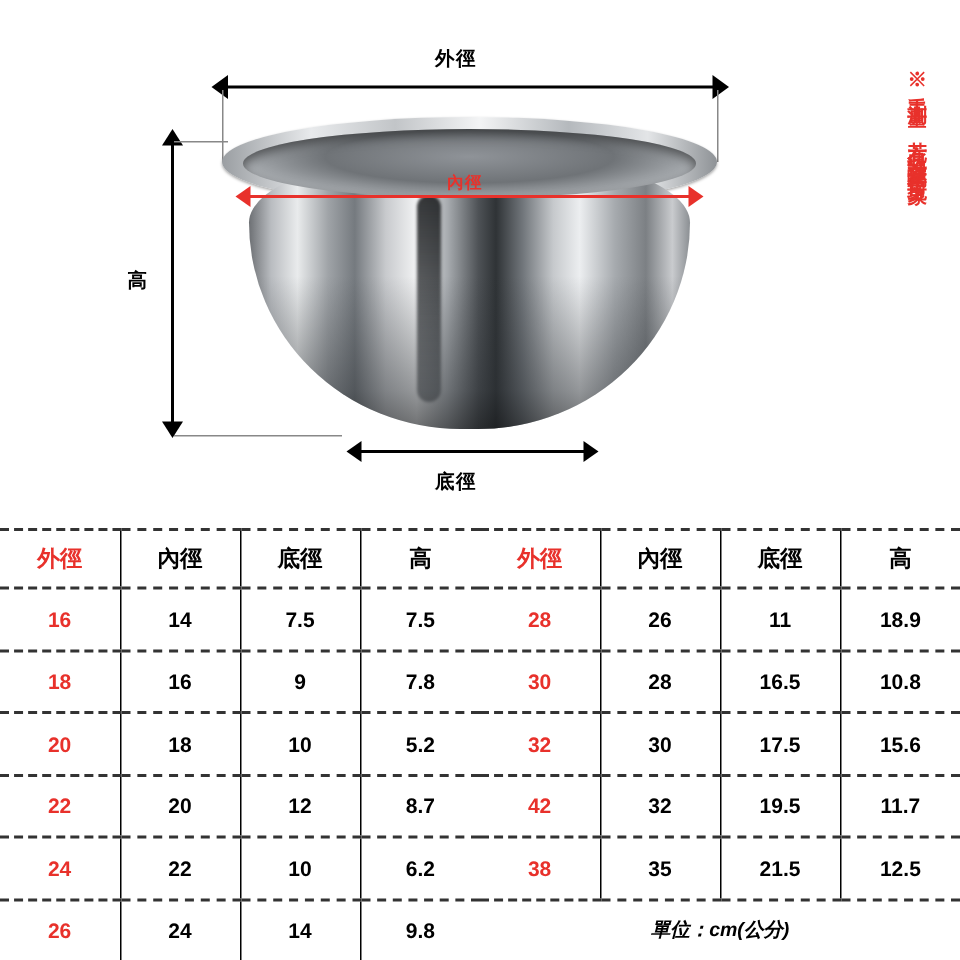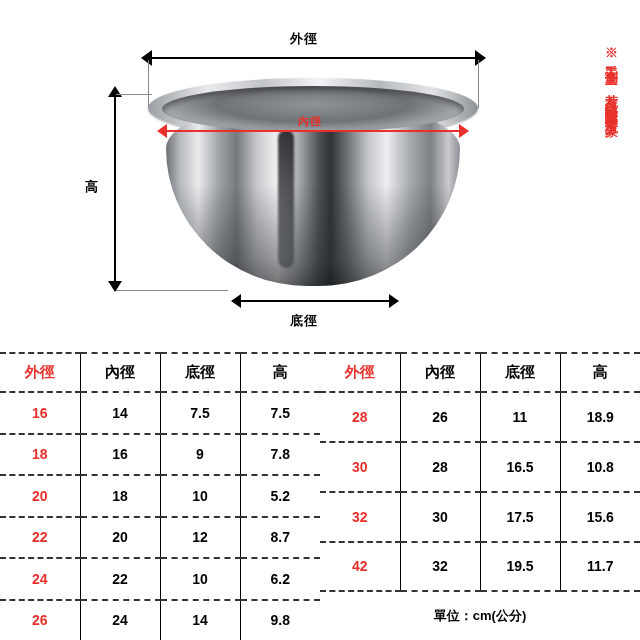--- a/index.html
+++ b/index.html
@@ -184,20 +184,21 @@
   }
   table.spec td:not(:last-child), table.spec th:not(:last-child) {
     border-right: 1px solid #000;
   }
   table.spec tr.last td { border-bottom: none; }
   .hl { color: #e8312b; }
   .unit {
     font-size: 13px;
     font-weight: bold;
     text-align: center;
+    font-style: italic;
   }
 </style>
 </head>
 <body>
 
 <div id="page">
 
   <div id="diagram">
 
     <div class="arrow-line" style="left:150px; top:57px; width:326px;"></div>
@@ -314,20 +315,26 @@
           <td>30</td>
           <td>17.5</td>
           <td>15.6</td>
         </tr>
         <tr>
           <td class="hl">42</td>
           <td>32</td>
           <td>19.5</td>
           <td>11.7</td>
         </tr>
+        <tr>
+          <td class="hl">38</td>
+          <td>35</td>
+          <td>21.5</td>
+          <td>12.5</td>
+        </tr>
         <tr class="last">
           <td class="unit" colspan="4" style="border-right:none;">單位：cm(公分)</td>
         </tr>
       </tbody>
     </table>
 
   </div>
 </div>
 
 </body></html>

